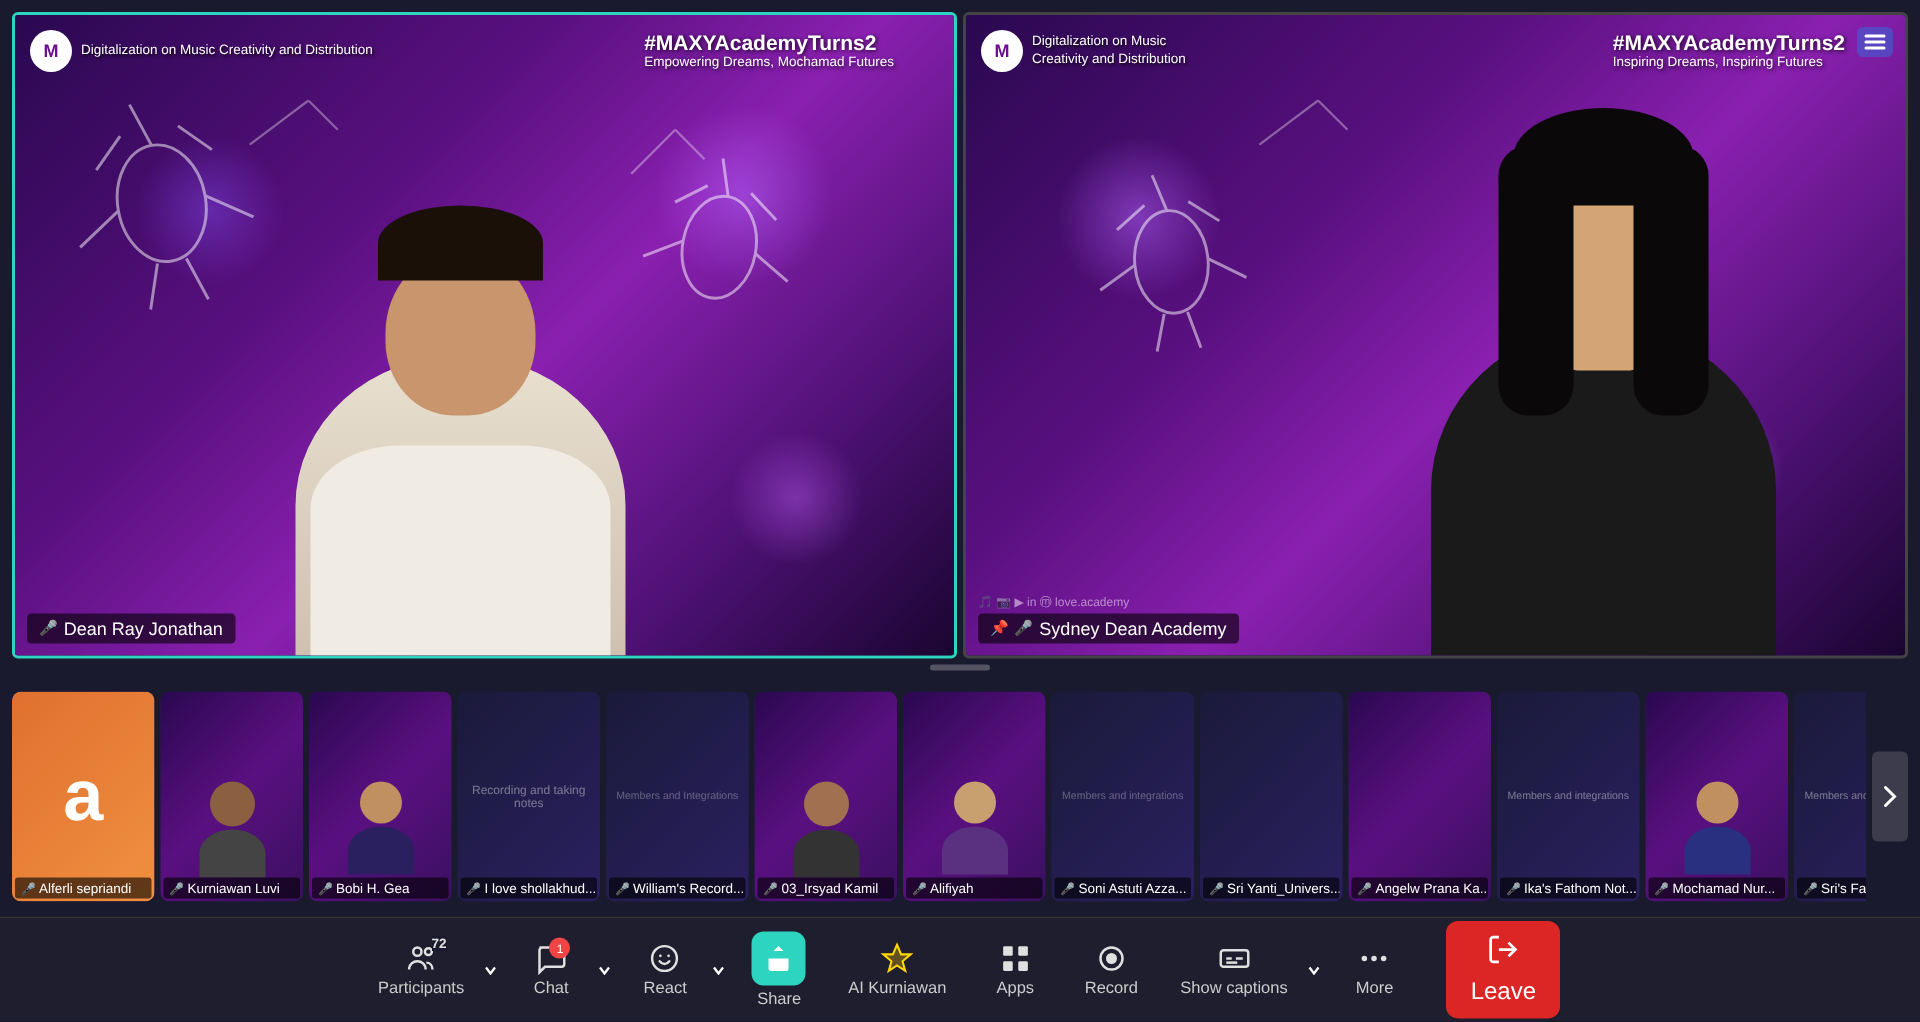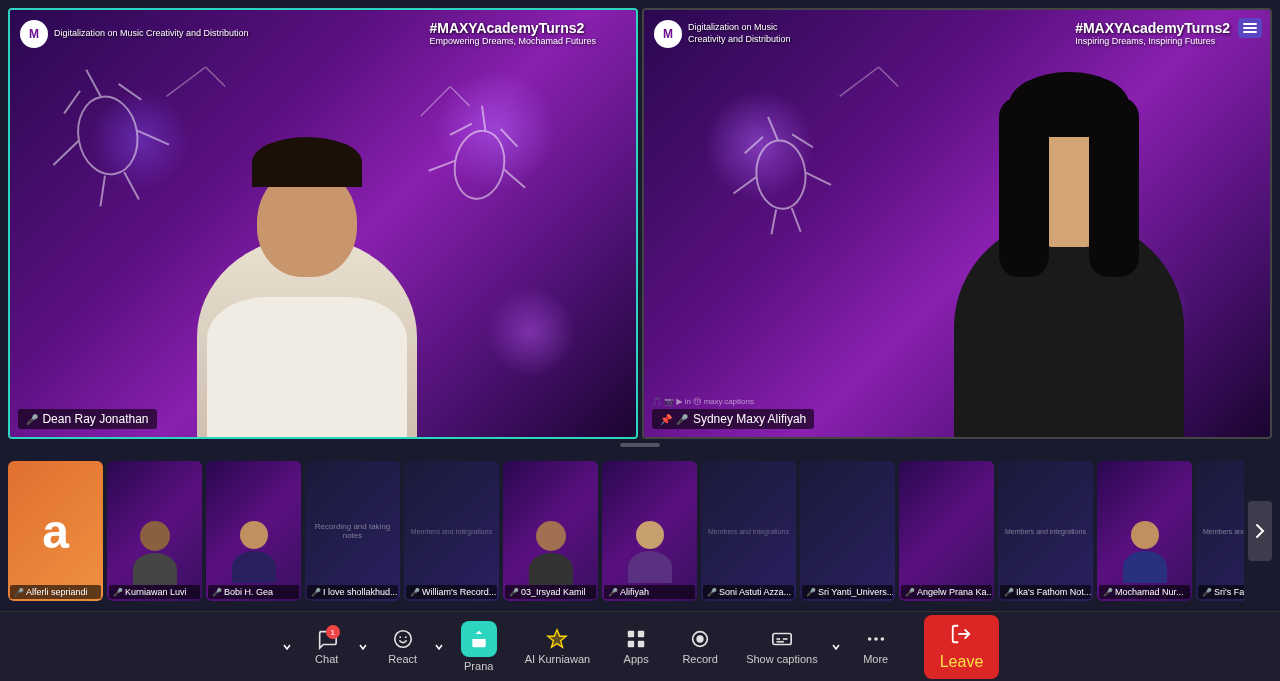--- a/index.html
+++ b/index.html
@@ -455,27 +455,27 @@
 
       <div class="video-more-btn">
         <svg width="18" height="14" viewBox="0 0 18 14">
           <rect x="2" y="2" width="14" height="2" fill="white" rx="1"></rect>
           <rect x="2" y="6" width="14" height="2" fill="white" rx="1"></rect>
           <rect x="2" y="10" width="14" height="2" fill="white" rx="1"></rect>
         </svg>
       </div>
 
       <div style="position:absolute;bottom:30px;left:8px;color:rgba(255,255,255,0.5);font-size:8px;">
-        🎵 📷 ▶ in ⓜ maxy.captions
+        🎵 📷 ▶ in ⓜ love.academy
       </div>
 
       <div class="name-label">
         <span style="font-size:10px;">📌</span>
         <span style="font-size:10px;">🎤</span>
-        <span>Sydney Maxy Alifiyah</span>
+        <span>Sydney Dean Academy</span>
       </div>
     </div>
   </div>
 
   <div style="position:relative;height:12px;display:flex;align-items:center;justify-content:center;">
     <div style="width:40px;height:4px;background:rgba(255,255,255,0.25);border-radius:2px;"></div>
   </div>
 
   <div class="thumbnail-strip">
     <div class="thumbnail-scroll">
@@ -619,20 +619,32 @@
     </div>
   </div>
 
 </div>
 
 <div class="toolbar">
 
 
 
   <div class="tool-group">
+    <div class="tool-btn" style="position:relative;">
+      <div class="icon-wrap" style="position:relative;">
+        <svg class="svg-icon" viewBox="0 0 24 24" fill="none" stroke="#e0e0e0" stroke-width="1.8">
+          <circle cx="9" cy="7" r="3"></circle>
+          <path d="M3 20c0-4 3-6 6-6s6 2 6 6"></path>
+          <circle cx="17" cy="7" r="2.5"></circle>
+          <path d="M20 20c0-3-2-5-4.5-5"></path>
+        </svg>
+        <span style="position:absolute;top:-4px;right:-6px;background:#1a1a2e;color:#e0e0e0;font-size:9px;font-weight:bold;">72</span>
+      </div>
+      <span class="label">Participants</span>
+    </div>
     <div class="caret-btn">
       <svg width="8" height="6" viewBox="0 0 8 6">
           <polyline points="1,1 4,5 7,1" stroke="white" stroke-width="1.5" fill="none"></polyline>
         </svg>
     </div>
   </div>
 
   <div class="tool-group">
     <div class="tool-btn" style="position:relative;">
       <div class="icon-wrap" style="position:relative;">
@@ -669,21 +681,21 @@
     </div>
   </div>
 
   <div class="tool-group">
     <div class="tool-btn share-btn">
       <div class="icon-wrap" style="background:#2dd4bf;border-radius:8px;width:36px;height:36px;display:flex;align-items:center;justify-content:center;">
         <svg width="20" height="20" viewBox="0 0 24 24" fill="white">
           <path d="M4 12v8a2 2 0 0 0 2 2h12a2 2 0 0 0 2-2v-8M16 6l-4-4-4 4M12 2v13"></path>
         </svg>
       </div>
-      <span class="label">Prana</span>
+      <span class="label">Share</span>
     </div>
   </div>
 
   <div class="tool-group">
     <div class="tool-btn">
       <div class="icon-wrap">
         <svg class="svg-icon" viewBox="0 0 24 24" fill="none" stroke="#e0e0e0" stroke-width="1.5">
           <polygon points="12,2 15,9 22,9 16,14 18,21 12,17 6,21 8,14 2,9 9,9" fill="rgba(255,200,0,0.3)" stroke="#ffd700"></polygon>
         </svg>
       </div>
@@ -751,17 +763,17 @@
 
   <div class="tool-group" style="margin-left:8px;">
     <div class="leave-btn">
       <div style="font-size:20px;margin-bottom:3px;">
         <svg width="22" height="22" viewBox="0 0 24 24" fill="none" stroke="white" stroke-width="2">
           <path d="M9 21H5a2 2 0 0 1-2-2V5a2 2 0 0 1 2-2h4"></path>
           <polyline points="16,17 21,12 16,7"></polyline>
           <line x1="21" y1="12" x2="9" y2="12"></line>
         </svg>
       </div>
-      <span class="label" style="color:#fde047;">Leave</span>
+      <span class="label" style="color:#ffffff;">Leave</span>
     </div>
   </div>
 
 </div>
 
 </body></html>

